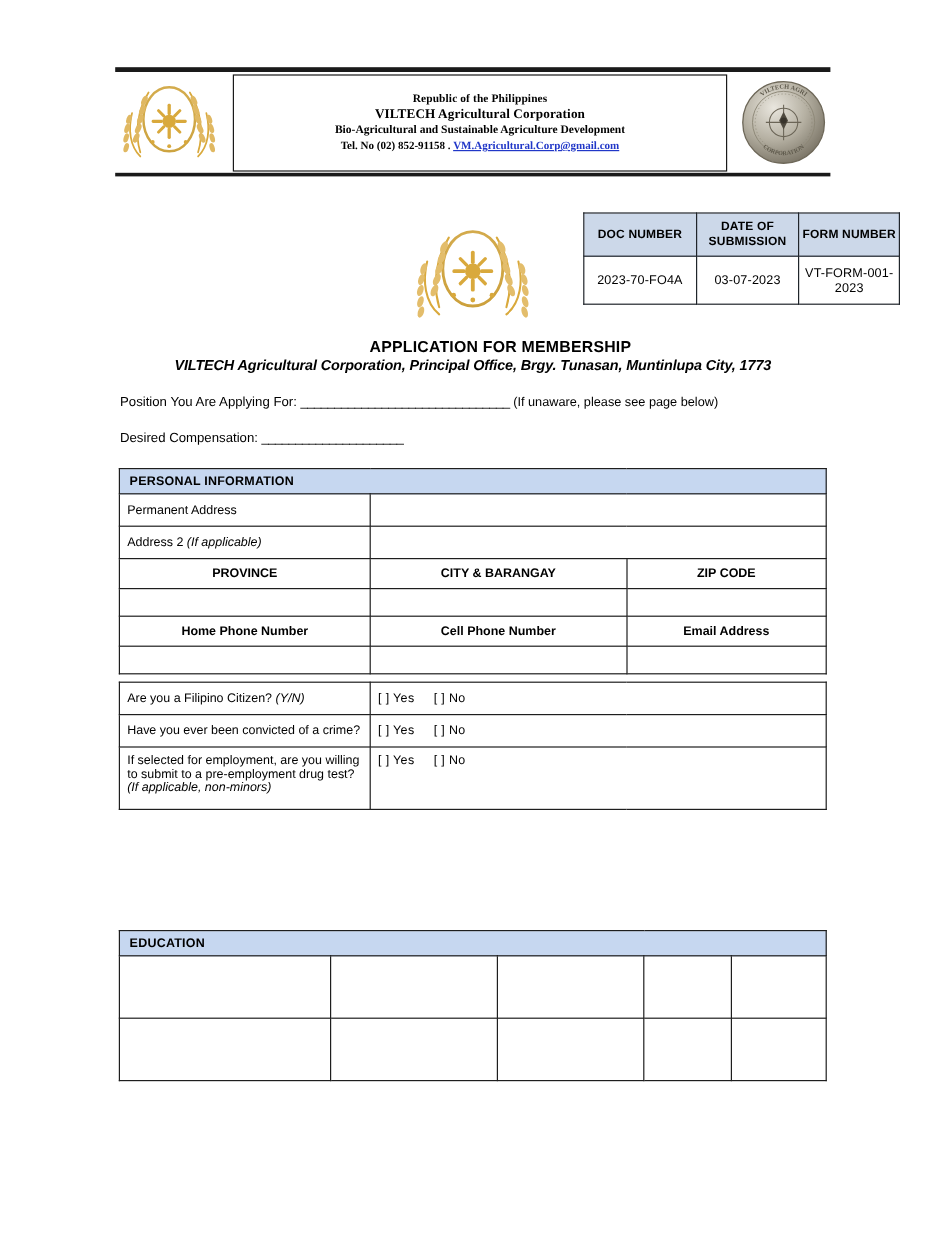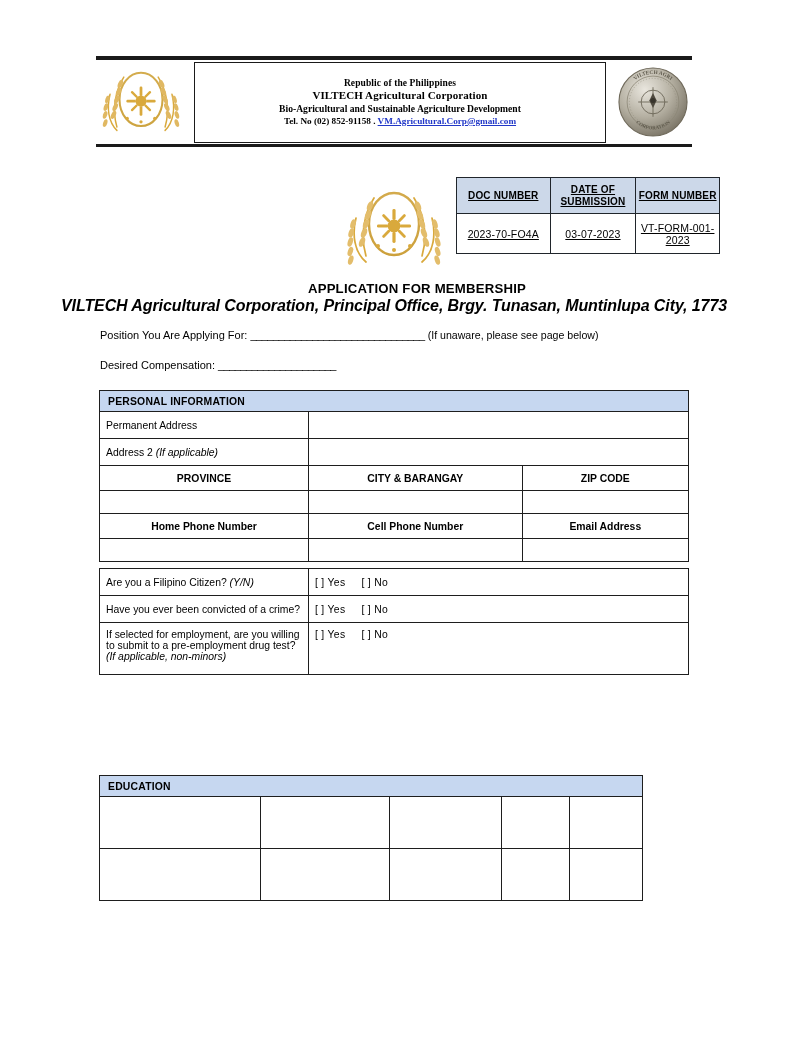--- a/index.html
+++ b/index.html
@@ -46,45 +46,44 @@
   .emblem.big { width: 124px; height: 86px; }
 
   
   .seal { width: 74px; height: 74px; flex: 0 0 74px; position: relative; }
 
   
   .center-logo { position: absolute; left: 332px; top: 186px; }
 
   
   .doc-table {
-    position: absolute; left: 456px; top: 177px;
+    position: absolute; left: 486px; top: 177px;
     width: 264px; border-collapse: collapse;
     font-family: "Liberation Sans", sans-serif;
-    text-decoration: underline;
   }
   .doc-table td {
     border: 1.1px solid #20252b;
     text-align: center; vertical-align: middle;
     font-size: 10px; font-weight: bold; letter-spacing: .15px;
     padding: 3px 2px;
   }
   .doc-table .hd { background: #ccd8e9; height: 36px; line-height: 11.5px; }
   .doc-table .vl { height: 40px; font-size: 10.5px; font-weight: normal; line-height: 12px; }
   .doc-table col.c1 { width: 94px; }
   .doc-table col.c2 { width: 86px; }
   .doc-table col.c3 { width: 84px; }
 
   
   .title-main {
     position: absolute; left: 13px; top: 281px; width: 788px; text-align: center;
     font-size: 13.2px; font-weight: bold; letter-spacing: .2px; padding-left: 20px;
   }
   .title-sub {
     position: absolute; left: 0; top: 297px; width: 788px; text-align: center;
-    font-size: 16px; font-weight: bold; font-style: italic; letter-spacing: -.1px;
+    font-size: 12px; font-weight: bold; font-style: italic; letter-spacing: -.1px;
   }
 
   .field-line { position: absolute; font-size: 11px; white-space: nowrap; }
   .f-position { left: 100px; top: 329px; }
   .f-desired  { left: 100px; top: 359px; }
   .blank { letter-spacing: -0.5px; }
   .note { font-size: 10.6px; text-align: right; }
 
   
   .ftable { position: absolute; border-collapse: collapse; background: #fff; }
@@ -103,21 +102,21 @@
   #personal-table .blank-row td { height: 23px; }
   #personal-table .q-row td { height: 27px; }
   #personal-table .spacer td {
     border-left: none; border-right: none; border-bottom: none;
     height: 7px; padding: 0;
   }
 
   .yes-no { font-size: 10.6px; letter-spacing: .3px; }
   .yes-no .gap { display: inline-block; width: 16px; }
 
-  #education-table { left: 99px; top: 775px; width: 544px; }
+  #education-table { left: 99px; top: 775px; width: 590px; }
   #education-table col.e1 { width: 176px; }
   #education-table col.e2 { width: 140px; }
   #education-table col.e3 { width: 122px; }
   #education-table col.e4 { width: 73px; }
   #education-table col.e5 { width: 79px; }
   #education-table .edu-hdr td { height: 25px; }
   #education-table .edu-blank td { height: 52px; }
 </style>
 </head>
 <body>

